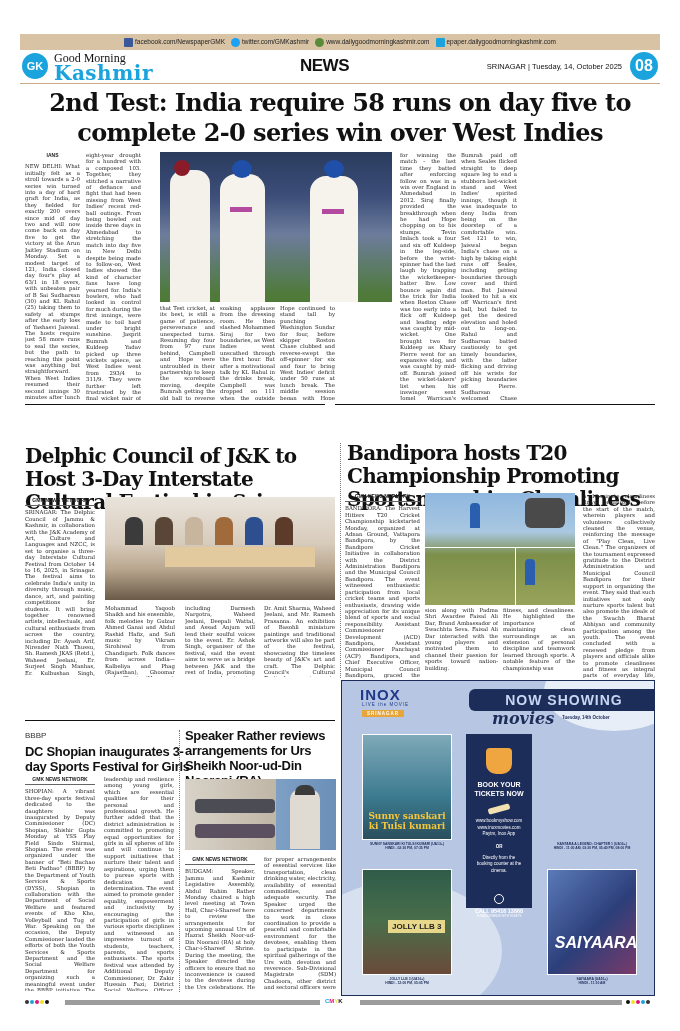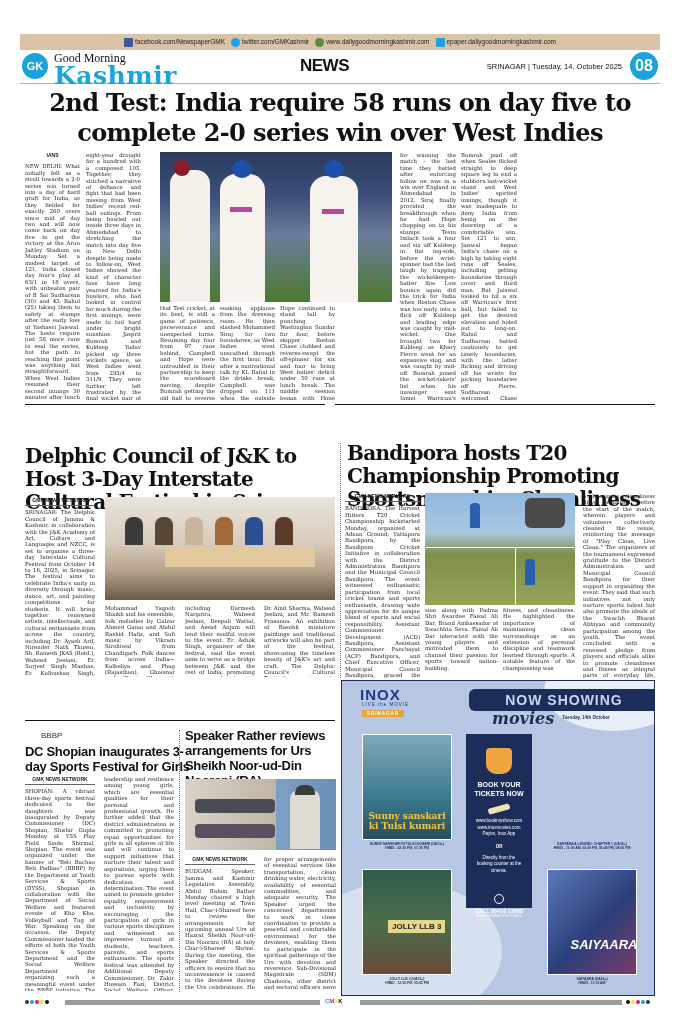--- a/index.html
+++ b/index.html
@@ -2,21 +2,21 @@
 <html><head>
 <meta charset="utf-8">
 <style>
   * { box-sizing: border-box; margin: 0; padding: 0; }
   body { width: 680px; height: 1031px; background: #fff; font-family: "DejaVu Serif", serif; color: #111; position: relative; overflow: hidden; }
   .topbar { position: absolute; left: 20px; top: 34px; width: 640px; height: 16px; background: #d9c3a5; display: flex; align-items: center; justify-content: center; gap: 6px; font-family: "Liberation Sans", sans-serif; font-size: 6.5px; color: #222; }
   .topbar .ico { display: inline-block; width: 9px; height: 9px; border-radius: 1px; margin-right: 2px; vertical-align: middle; }
   .masthead { position: absolute; left: 20px; top: 50px; width: 640px; height: 34px; border-bottom: 1px solid #c9a98a; }
   .logo-circle { position: absolute; left: 2px; top: 3px; width: 26px; height: 26px; border-radius: 50%; background: #1aa3dd; color: #fff; font-family: "Liberation Sans", sans-serif; font-weight: bold; font-size: 11px; display: flex; align-items: center; justify-content: center; }
   .logo-gm { position: absolute; left: 34px; top: 1px; font-family: "Liberation Serif", serif; font-size: 12px; }
-  .logo-k { position: absolute; left: 34px; top: 11px; font-family: "DejaVu Serif", serif; font-weight: bold; font-size: 25px; color: #1aa3dd; letter-spacing: 0.5px; }
+  .logo-k { position: absolute; left: 34px; top: 11px; font-family: "DejaVu Serif", serif; font-weight: bold; font-size: 20px; color: #1aa3dd; letter-spacing: 0.5px; }
   .sec-title { position: absolute; left: 280px; top: 6px; font-family: "Liberation Sans", sans-serif; font-weight: bold; font-size: 17px; letter-spacing: -0.5px; }
   .dateline { position: absolute; right: 38px; top: 12px; font-family: "Liberation Sans", sans-serif; font-size: 7.5px; }
   .pageno { position: absolute; right: 2px; top: 2px; width: 28px; height: 28px; border-radius: 50%; background: #1aa3dd; color: #fff; font-family: "Liberation Sans", sans-serif; font-weight: bold; font-size: 16px; display: flex; align-items: center; justify-content: center; }
   .headline1 { position: absolute; left: 20px; top: 88px; width: 640px; text-align: center; font-family: "DejaVu Serif", serif; font-weight: bold; font-size: 24px; line-height: 30px; letter-spacing: -0.6px; }
   .body-txt { font-size: 5.4px; line-height: 6.4px; text-align: justify; color: #222; }
   .col { position: absolute; overflow: hidden; }
   .byline { font-family: "Liberation Sans", sans-serif; font-weight: bold; font-size: 5px; text-align: center; border-bottom: 0.5px solid #666; padding-bottom: 2px; margin-bottom: 3px; }
   .photo { position: absolute; overflow: hidden; }
   .hr { position: absolute; background: #111; }
   .dotted-v { position: absolute; border-left: 1px dotted #777; }
@@ -118,21 +118,21 @@
   <div style="position:absolute;left:45px;top:10px;width:10px;height:25px;background:#2a5fb0;border-radius:4px 4px 0 0"></div>
   <div style="position:absolute;left:100px;top:5px;width:40px;height:30px;background:#4a4a4a;border-radius:6px"></div>
   <div style="position:absolute;left:100px;top:66px;width:10px;height:26px;background:#2a5fb0;border-radius:4px 4px 0 0"></div>
 </div>
 <div class="col body-txt" style="left:425px;top:607px;width:73px;height:70px;">sion along with Padma Shri Awardee Faisal Ali Dar, Brand Ambassador of Swachhta Seva. Faisal Ali Dar interacted with the young players and motivated them to channel their passion for sports toward nation-building.</div>
 <div class="col body-txt" style="left:503px;top:607px;width:72px;height:70px;">fitness, and cleanliness. He highlighted the importance of maintaining clean surroundings as an extension of personal discipline and teamwork learned through sports. A notable feature of the championship was</div>
 <div class="col body-txt" style="left:583px;top:493px;width:72px;height:185px;">a 10-minute cleanliness drive organized before the start of the match, wherein players and volunteers collectively cleaned the venue, reinforcing the message of "Play Clean, Live Clean." The organizers of the tournament expressed gratitude to the District Administration and Municipal Council Bandipora for their support in organizing the event. They said that such initiatives not only nurture sports talent but also promote the ideals of the Swachh Bharat Abhiyan and community participation among the youth. The event concluded with a renewed pledge from players and officials alike to promote cleanliness and fitness as integral parts of everyday life, echoing the vision of a cleaner, greener, and healthier Bandipora.</div>
 
 <div class="hr" style="left:25px;top:720px;width:310px;height:1px;"></div>
 
-<div class="kicker" style="left:25px;top:731px;margin-left:16px;">BBBP</div>
+<div class="kicker" style="left:25px;top:731px;">BBBP</div>
 <div class="headline3" style="left:25px;top:744px;width:170px;">DC Shopian inaugurates 3-day Sports Festival for Girls</div>
 <div class="col body-txt" style="left:25px;top:776px;width:70px;height:215px;">
   <div class="byline">GMK NEWS NETWORK</div>
   <div>SHOPIAN: A vibrant three-day sports festival dedicated to the daughters was inaugurated by Deputy Commissioner (DC) Shopian, Shishir Gupta Monday at YSS Play Field Sindo Shirmal, Shopian. The event was organized under the banner of "Beti Bachao Beti Padhao" (BBBP) by the Department of Youth Services &amp; Sports (DYSS), Shopian in collaboration with the Department of Social Welfare and featured events of Kho Kho, Volleyball and Tug of War. Speaking on the occasion, the Deputy Commissioner lauded the efforts of both the Youth Services &amp; Sports Department and the Social Welfare Department for organizing such a meaningful event under the BBBP initiative. The DC emphasized the pivotal role of sports in developing confidence,</div>
 </div>
 <div class="col body-txt" style="left:104px;top:776px;width:70px;height:215px;">leadership and resilience among young girls, which are essential qualities for their personal and professional growth. He further added that the district administration is committed to promoting equal opportunities for girls in all spheres of life and will continue to support initiatives that nurture their talent and aspirations, urging them to pursue sports with dedication and determination. The event aimed to promote gender equality, empowerment and inclusivity by encouraging the participation of girls in various sports disciplines and witnessed an impressive turnout of students, teachers, parents, and sports enthusiasts. The sports festival was attended by Additional Deputy Commissioner, Dr. Zakir Hussain Fazi; District Social Welfare Officer, Abrar Hussain; DYSSO, Sunil Kumar, and other officers and officials.</div>
 
 <div class="dotted-v" style="left:179px;top:730px;height:262px;"></div>
 
 <div class="headline3" style="left:185px;top:728px;width:155px;">Speaker Rather reviews arrangements for Urs Sheikh Noor-ud-Din Noorani (RA)</div>
@@ -173,21 +173,21 @@
 
   <div class="poster" style="left:20px;top:188px;background:linear-gradient(180deg,#2f5c4a 0%,#4a6e4a 50%,#6a4a3a 100%);">
     <div style="position:absolute;top:50px;left:25px;padding:2px 4px;background:#e7d78a;color:#222;font-weight:bold;font-size:8px;font-family:'Liberation Sans',sans-serif;">JOLLY LLB 3</div>
   </div>
   <div class="poster-cap" style="left:15px;top:296px;">
     <div>JOLLY LLB 3 (UA16+)</div>
     <div>HINDI - 12:00 PM, 05:05 PM</div>
   </div>
 
   <div class="poster" style="left:205px;top:188px;background:linear-gradient(135deg,#5a7ab8 0%,#2c3f7a 55%,#7a3a6a 100%);">
-    <div style="position:absolute;bottom:22px;left:12px;width:100%;text-align:center;color:#fff;font-weight:bold;font-style:italic;font-size:13px;font-family:'Liberation Sans',sans-serif;">SAIYAARA</div>
+    <div style="position:absolute;bottom:22px;left:4px;width:100%;text-align:center;color:#fff;font-weight:bold;font-style:italic;font-size:16px;font-family:'Liberation Sans',sans-serif;">SAIYAARA</div>
   </div>
   <div class="poster-cap" style="left:200px;top:296px;">
     <div>SAIYAARA (UA16+)</div>
     <div>HINDI - 11:10 AM</div>
   </div>
 
   <div class="book">
     <div style="margin:14px auto 6px;width:26px;height:26px;background:#f0a640;border-radius:4px 4px 10px 10px;"></div>
     <div style="font-weight:bold;font-size:7px;line-height:9px;padding:0 6px;">BOOK YOUR TICKETS NOW</div>
     <div style="margin:8px auto 6px;width:22px;height:6px;background:#f1e1b0;border-radius:2px;transform:rotate(-15deg);"></div>

